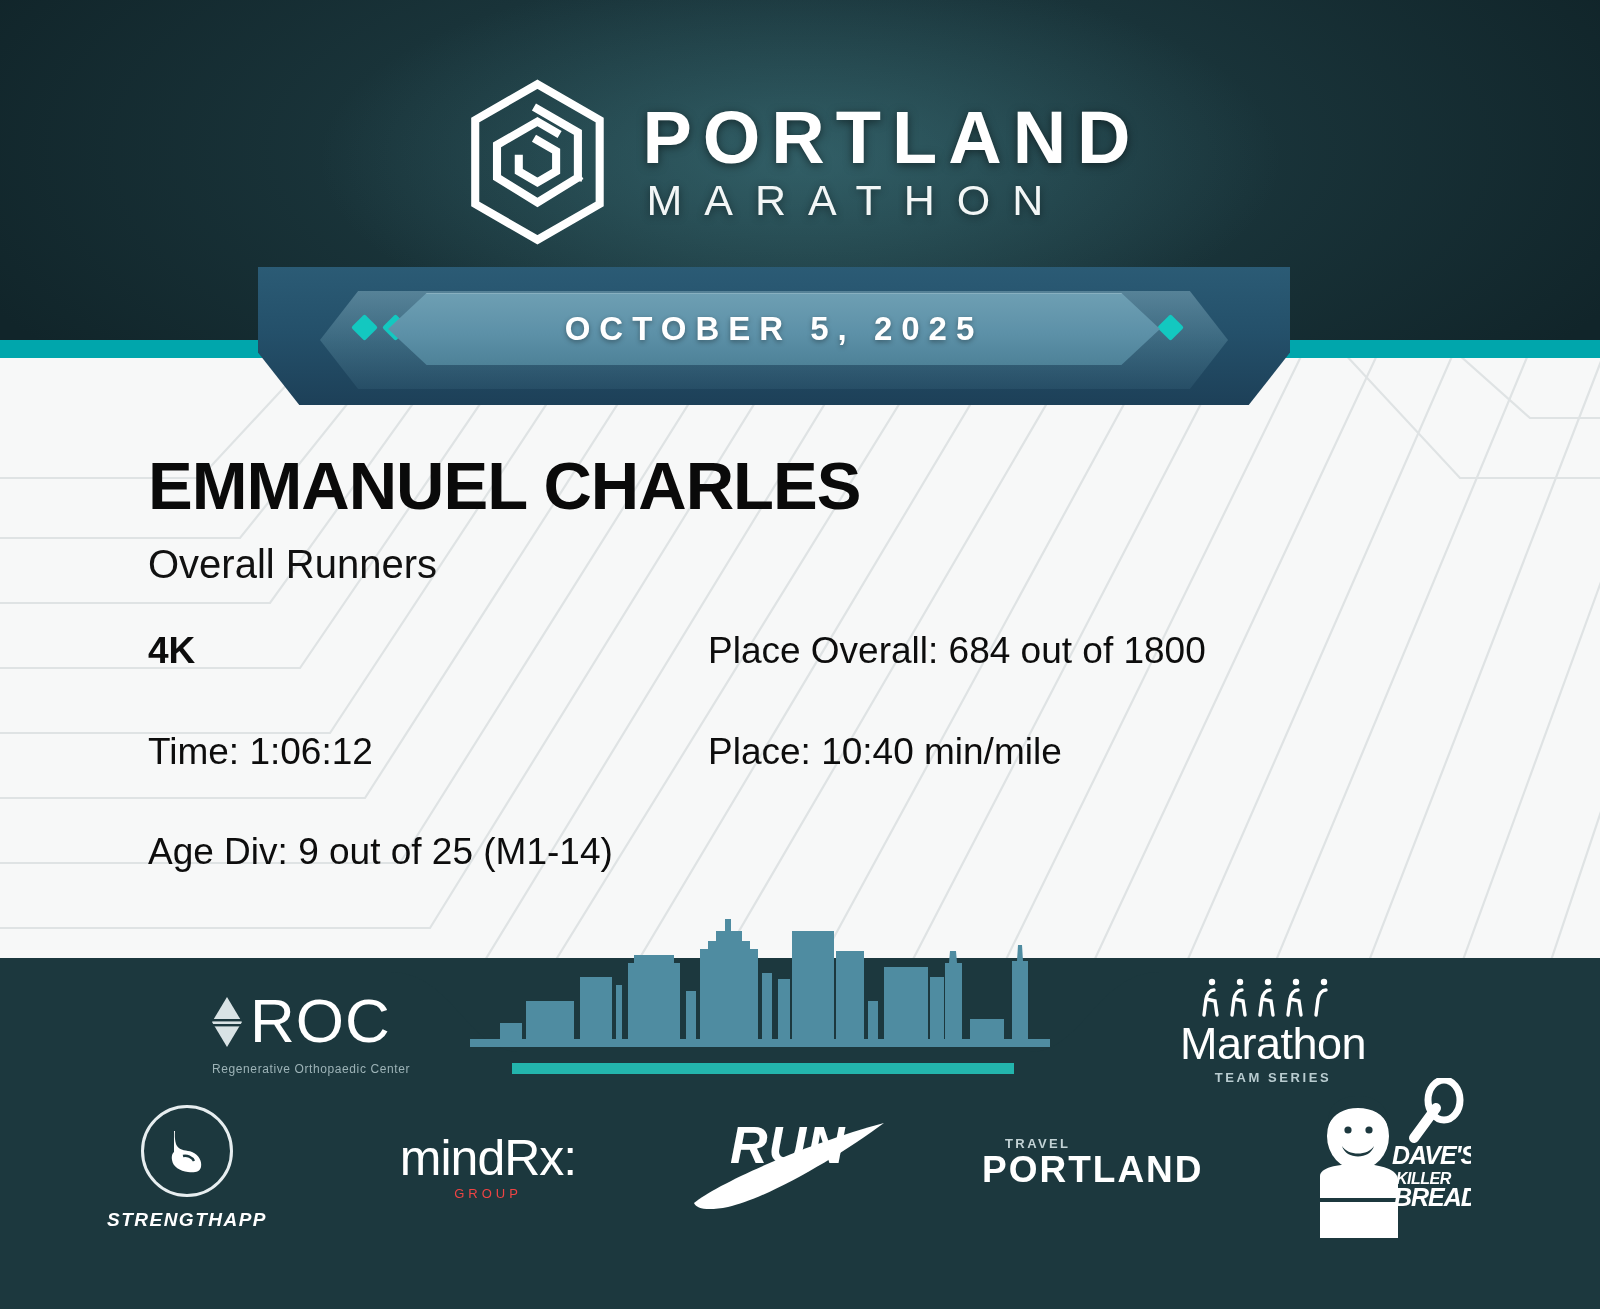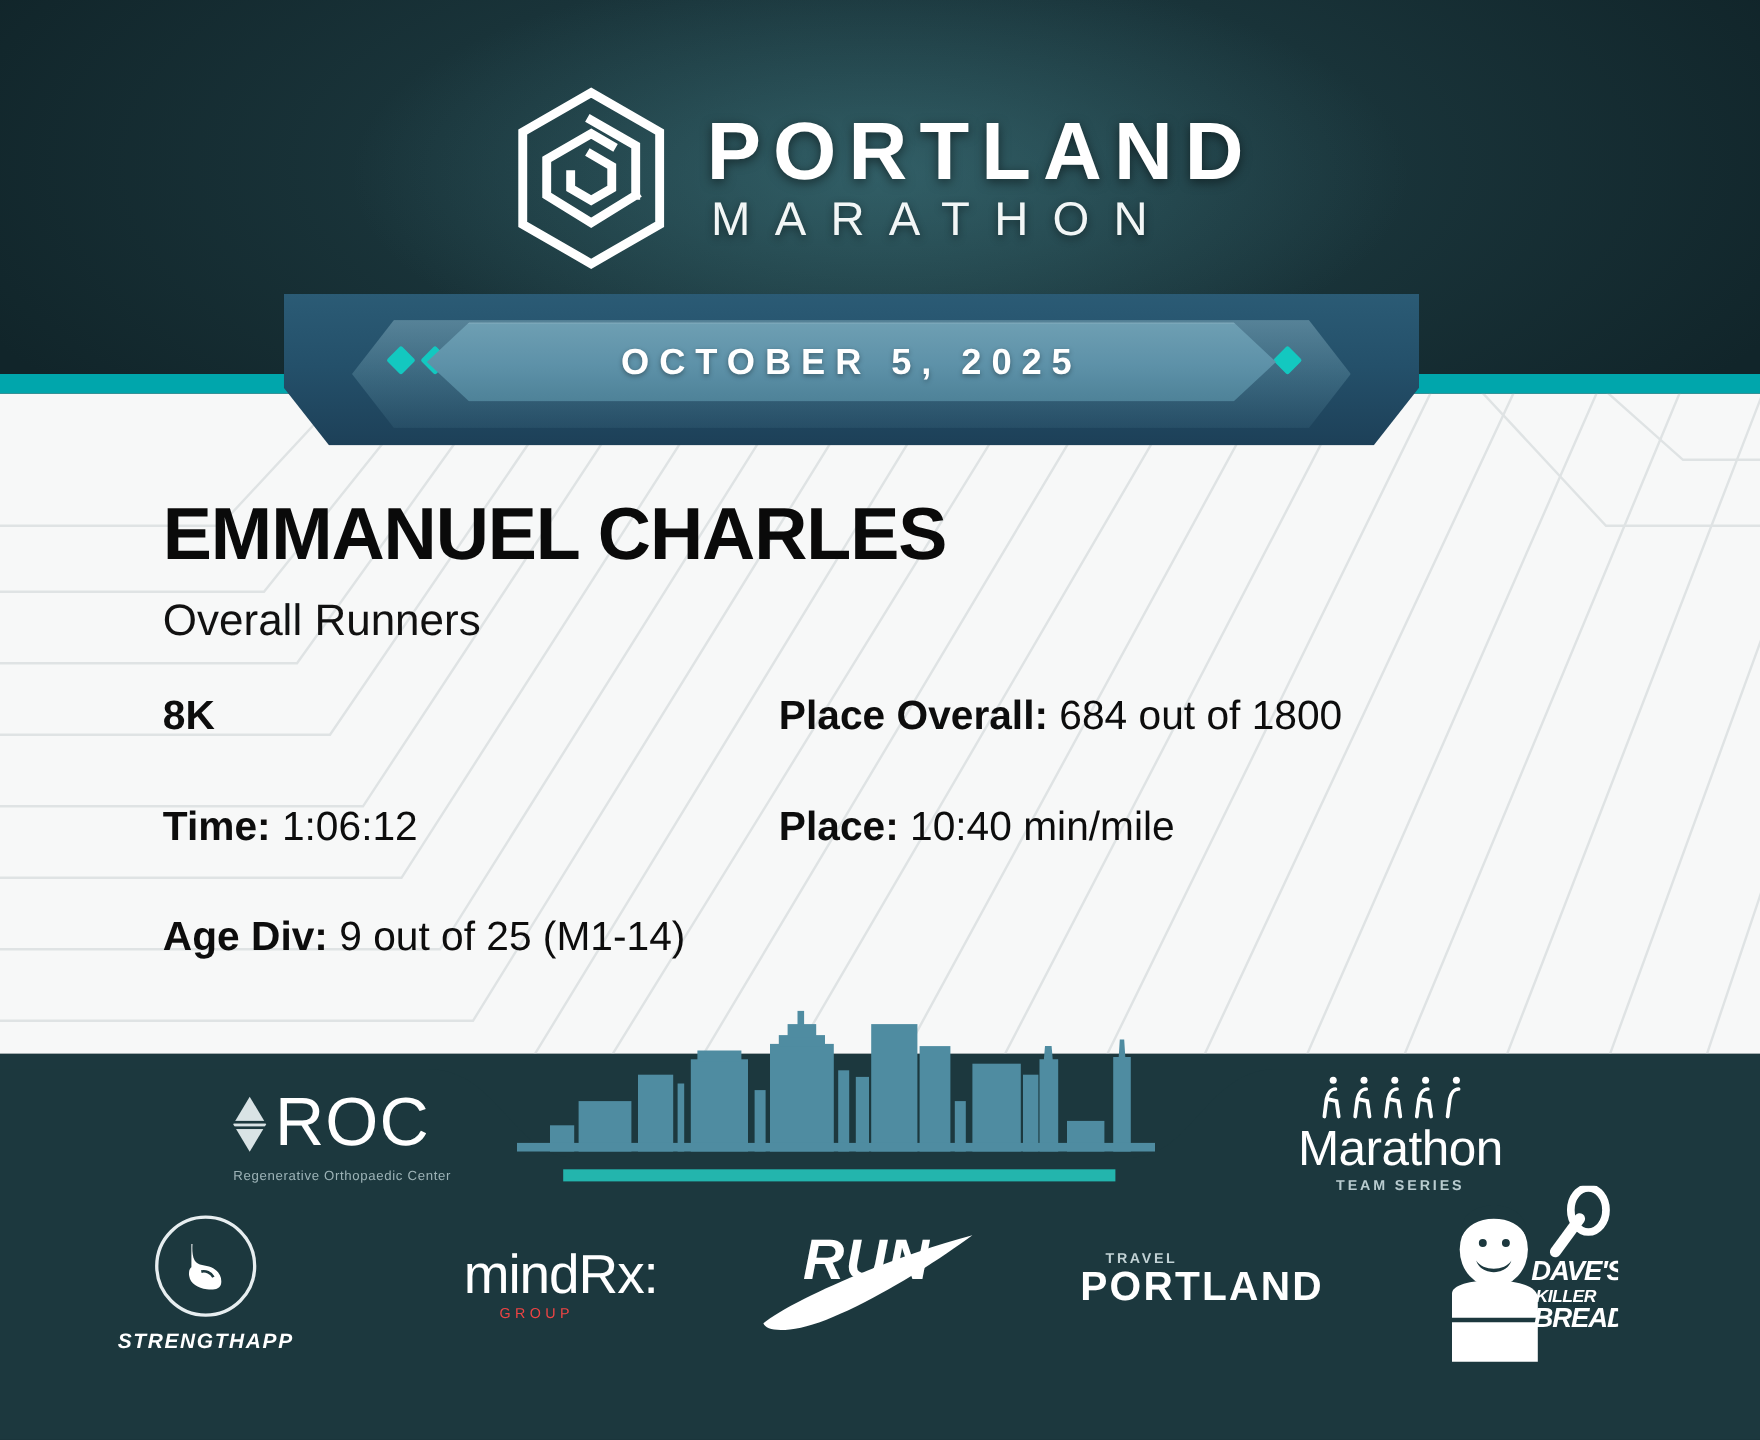--- a/index.html
+++ b/index.html
@@ -164,21 +164,21 @@
     display: grid;
     grid-template-columns: 560px 720px;
     row-gap: 58px;
   }
   .stat-cell {
     font-size: 37px;
     color: #0d0d0d;
     white-space: nowrap;
     line-height: 1.15;
   }
-  .stat-cell .lbl { font-weight: bold; }
+  .stat-cell .lbl { font-weight: normal; }
   .stat-cell .val { font-weight: normal; }
   .stat-cell.distance .lbl { font-weight: bold; }
 
   
   .footer {
     position: absolute;
     top: 958px; left: 0;
     width: 1600px; height: 351px;
     background: #1c383e;
     overflow: hidden;
@@ -236,21 +236,21 @@
     width: 92px; height: 92px; border: 3px solid #e7eef0; border-radius: 50%;
     margin: 0 auto; display: flex; align-items: center; justify-content: center;
   }
   .sp-strength .bicep { width: 52px; height: 52px; display:block; }
   .sp-strength .lbl2 {
     margin-top: 12px; font-size: 19px; font-weight: bold; font-style: italic;
     letter-spacing: 1.5px; color: #ffffff;
   }
 
   .sp-mindrx { top: 1133px; left: 378px; text-align: center; width: 220px; }
-  .sp-mindrx .mr-word { font-size: 50px; color: #ffffff; letter-spacing: -1px; line-height: 1; text-align: right; }
+  .sp-mindrx .mr-word { font-size: 50px; color: #ffffff; letter-spacing: -1px; line-height: 1; }
   .sp-mindrx .mr-sub { font-size: 13px; letter-spacing: 4px; color: #ef4444; margin-top: 3px; }
 
   .sp-run { top: 1105px; left: 688px; width: 210px; height: 110px; }
   .sp-run svg { width: 210px; height: 110px; display: block; }
 
   .sp-travel { top: 1136px; left: 982px; width: 220px; }
   .sp-travel .tv-small { font-size: 13px; letter-spacing: 2.4px; color: #c2d2d5; font-weight: bold; margin-left: 23px; }
   .sp-travel .tv-big {
     font-size: 37px; font-weight: bold; letter-spacing: 2px; color: #ffffff; line-height: 1.05;
   }
@@ -315,21 +315,21 @@
         <path d="M1720 60 L1530 60 L1440 -20"></path>
       </g>
     </svg>
   </div>
 
   <div class="runner-name">EMMANUEL CHARLES</div>
   <div class="runner-team">Overall Runners</div>
 
   <div class="stats">
     <div class="stat-cell distance">
-      <span class="lbl">8K</span>
+      <span class="lbl">4K</span>
     </div>
     <div class="stat-cell">
       <span class="lbl">Place Overall:</span>
       <span class="val">684 out of 1800</span>
     </div>
 
     <div class="stat-cell">
       <span class="lbl">Time:</span>
       <span class="val">1:06:12</span>
     </div>

